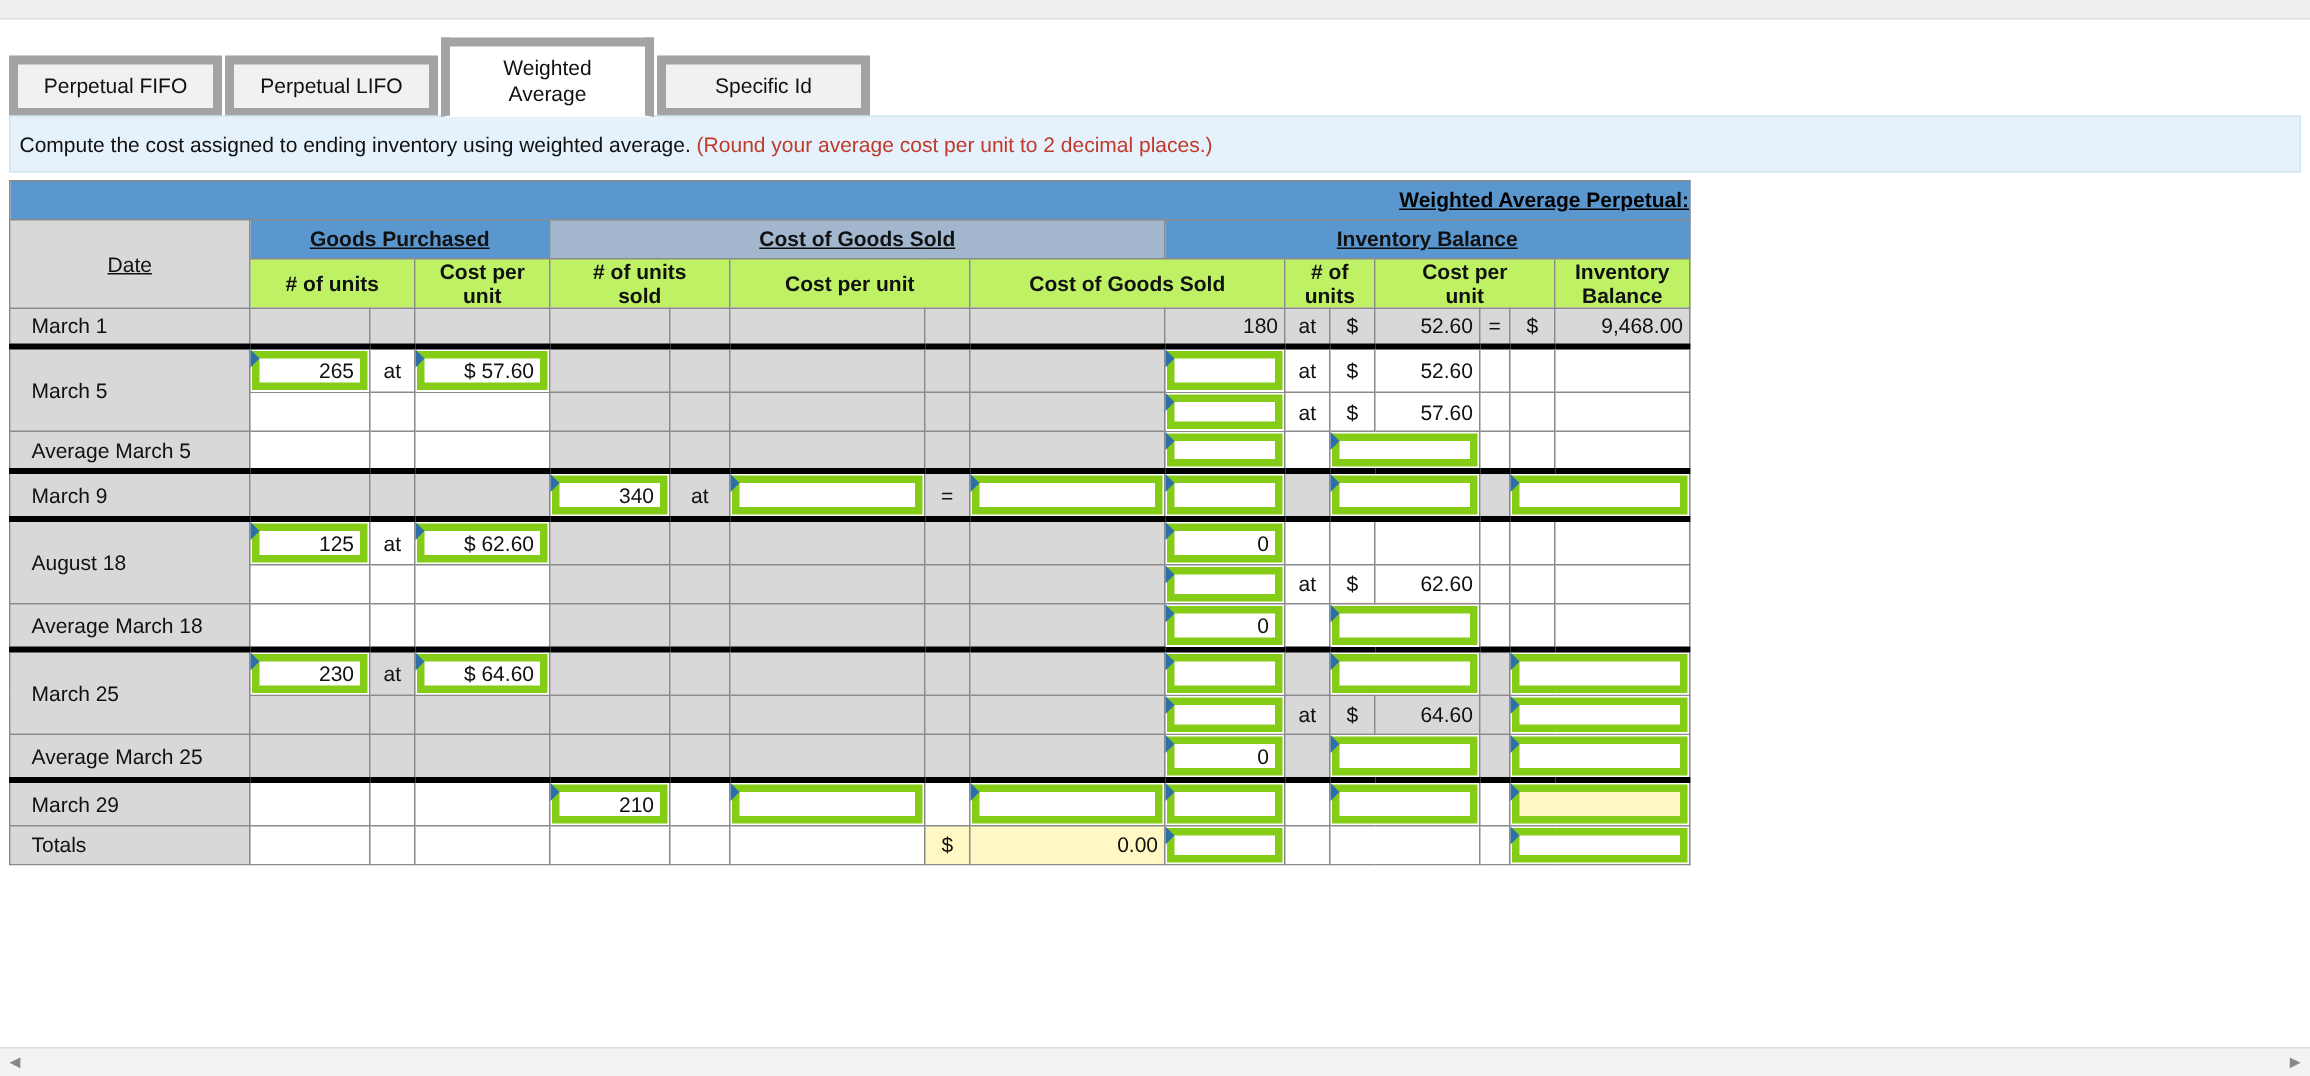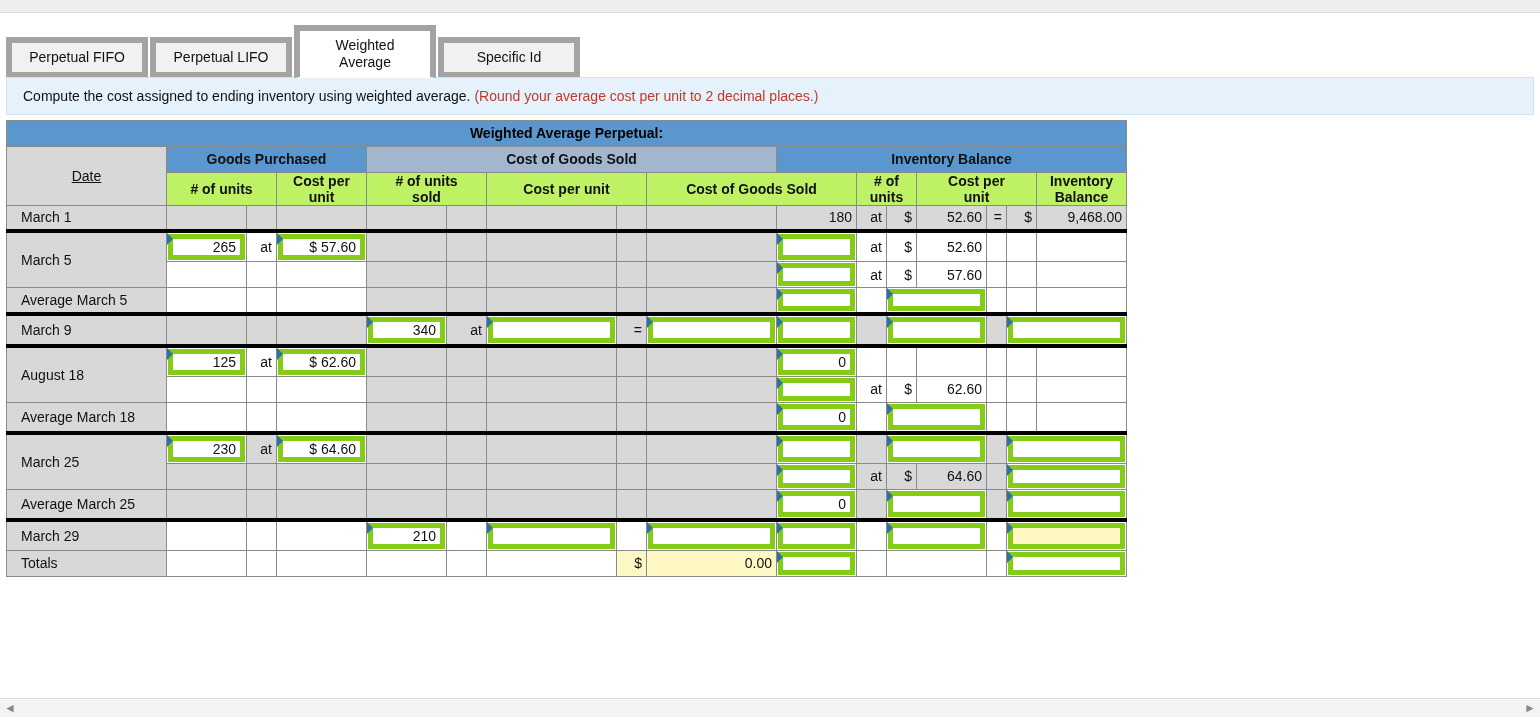--- a/index.html
+++ b/index.html
@@ -1,35 +1,35 @@
 <!DOCTYPE html>
 <html><head>
 <meta charset="utf-8">
 <style>
   html,body{margin:0;padding:0;font-family:Arial,Helvetica,sans-serif;font-size:14px;color:#111;background:#fff}
   .page{width:1540px;}
   .topbar{height:12px;background:#eee;border-bottom:1px solid #e0e0e0}
   .tabs{display:flex;align-items:flex-end;padding:12px 6px 0 6px;gap:2px}
   .tab{border:6px solid #a3a3a3;background:#f1f1f1;padding:6px 10px;text-align:center;min-width:110px;font-size:14px;line-height:1.2;cursor:pointer}
   .tab.active{background:#fff;border-bottom:1px solid #fff;position:relative;z-index:2}
-  .instruction{background:#e5f2fb;border:1px solid #cfe3f0;padding:10px 16px;margin:0 6px;position:relative;top:-1px}
+  .instruction{background:#e5f2fb;border:1px solid #cfe3f0;padding:10px 6px;margin:0 6px;position:relative;top:-1px}
   .instruction .red{color:#c0392b}
   .tablewrap{padding:4px 6px 0 6px}
   table{border-collapse:collapse}
   td,th{border:1px solid #8a8a8a;padding:0;height:26px;box-sizing:border-box;font-size:14px}
-  .title-row td{background:#5a97cf;color:#000;text-align:center;font-weight:700;}
-  .hdr{background:#5a97cf;text-align:center;font-weight:700;}
+  .title-row td{background:#5a97cf;color:#000;text-align:right;font-weight:700;text-decoration:underline}
+  .hdr{background:#5a97cf;text-align:center;font-weight:700;text-decoration:underline}
   .hdr-date{background:#d8d8d8;text-align:center;font-weight:400;text-decoration:underline}
   .sub{background:#bef264;text-align:center;font-weight:700}
   .hdr-cogs{background:#a2b7cd}
   .lbl{background:#d8d8d8;padding-left:14px}
   .grey{background:#d8d8d8}
   .c{padding:0 4px}
   .ar{text-align:right}
-  .ac{text-align:right}
+  .ac{text-align:center}
   .input-cell{background:#fff;position:relative}
   .input-cell::before{content:"";position:absolute;left:0;top:0;border-left:6px solid #2f6fa7;border-top:6px solid transparent;border-bottom:6px solid transparent;transform:translateY(0)}
   .input-cell .inner{border:5px solid #84cc16;margin:1px;height:calc(100% - 2px);box-sizing:border-box;display:flex;align-items:center;padding:0 4px}
   .input-cell .inner.ar{justify-content:flex-end}
   .yellow .inner{background:#fff8c5}
   .yellow-plain{background:#fff8c5}
   .thick-bottom td{border-bottom:4px solid #000}
   .scroll-footer{position:fixed;bottom:0;left:0;right:0;height:18px;background:#f3f3f3;border-top:1px solid #ddd;display:flex;justify-content:space-between;align-items:center;padding:0 4px;color:#888;font-size:12px}
   .scroll-footer span{user-select:none}
 </style>

